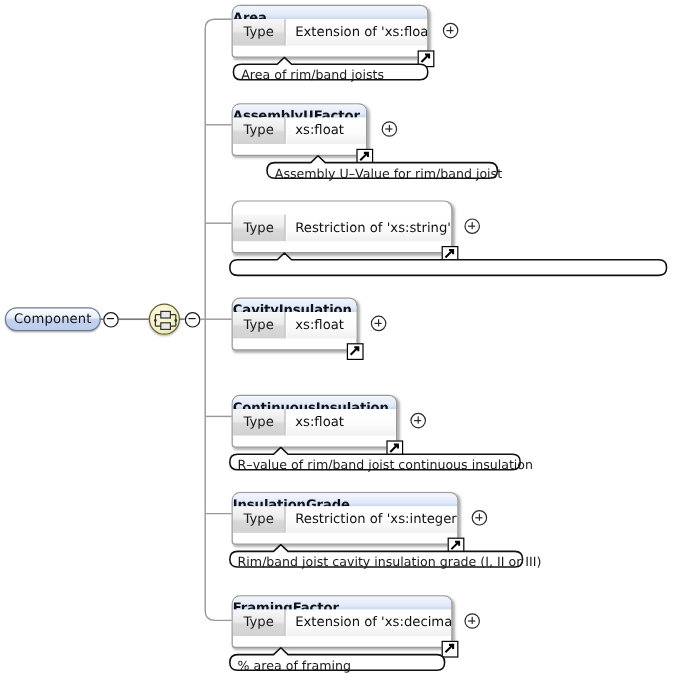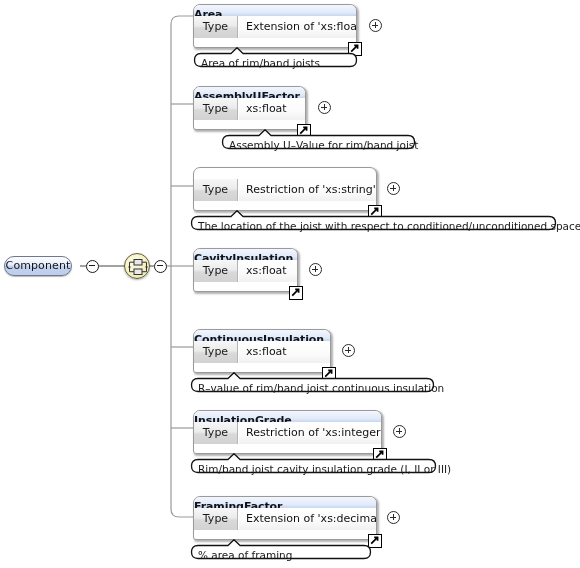--- a/index.html
+++ b/index.html
@@ -25,21 +25,21 @@
     position: absolute;
     left: 0; top: 0;
     width: 580px; height: 568px;
     pointer-events: none;
   }
   
   .root-pill {
     position: absolute;
     left: 4px;
     top: 256px;
-    width: 68px;
+    width: 80px;
     height: 20px;
     border: 1px solid #6a7a90;
     border-radius: 10px;
     background: linear-gradient(to bottom, #fdfdff 0%, #e8eefb 42%, #c3d3ef 52%, #bdcdea 100%);
     box-shadow: 0 1px 1px rgba(0,0,0,0.28);
     box-sizing: border-box;
   }
   .root-pill span {
     display: block;
     text-align: center;
@@ -325,21 +325,20 @@
     <div class="linkbadge" style="left:175px; top:38px;">
       <svg width="11" height="11" viewBox="0 0 11 11">
         <path d="M2.2 8.6 L8.2 2.6 M5.2 2.4 L8.6 2.4 L8.6 5.8" stroke="#000" stroke-width="1.7" fill="none"></path>
       </svg>
     </div>
   </div>
   <div class="anno" style="left:190px; top:210px; width:367px; height:25px;">
     <svg width="367" height="25" viewBox="0 0 367 25" preserveAspectRatio="none">
       <path d="M 8 6.5 L 41 6.5 L 47 0.8 L 53 6.5 L 359 6.5 Q 365.5 6.5 365.5 13 Q 365.5 19.5 359 19.5 L 8 19.5 Q 1.5 19.5 1.5 13 Q 1.5 6.5 8 6.5 Z" fill="#ffffff" stroke="#111111" stroke-width="1.3" stroke-linejoin="round"></path>
     </svg>
-    <div class="atext">The location of the joist with respect to conditioned/unconditioned space</div>
   </div>
 
   <div class="elem" style="left:193px; top:248px; width:105px;">
     <div class="frame">
       <div class="title">
         <span>CavityInsulation</span>
       </div>
       <div class="typerow">
         <div class="typelabel">
           <span>Type</span>

